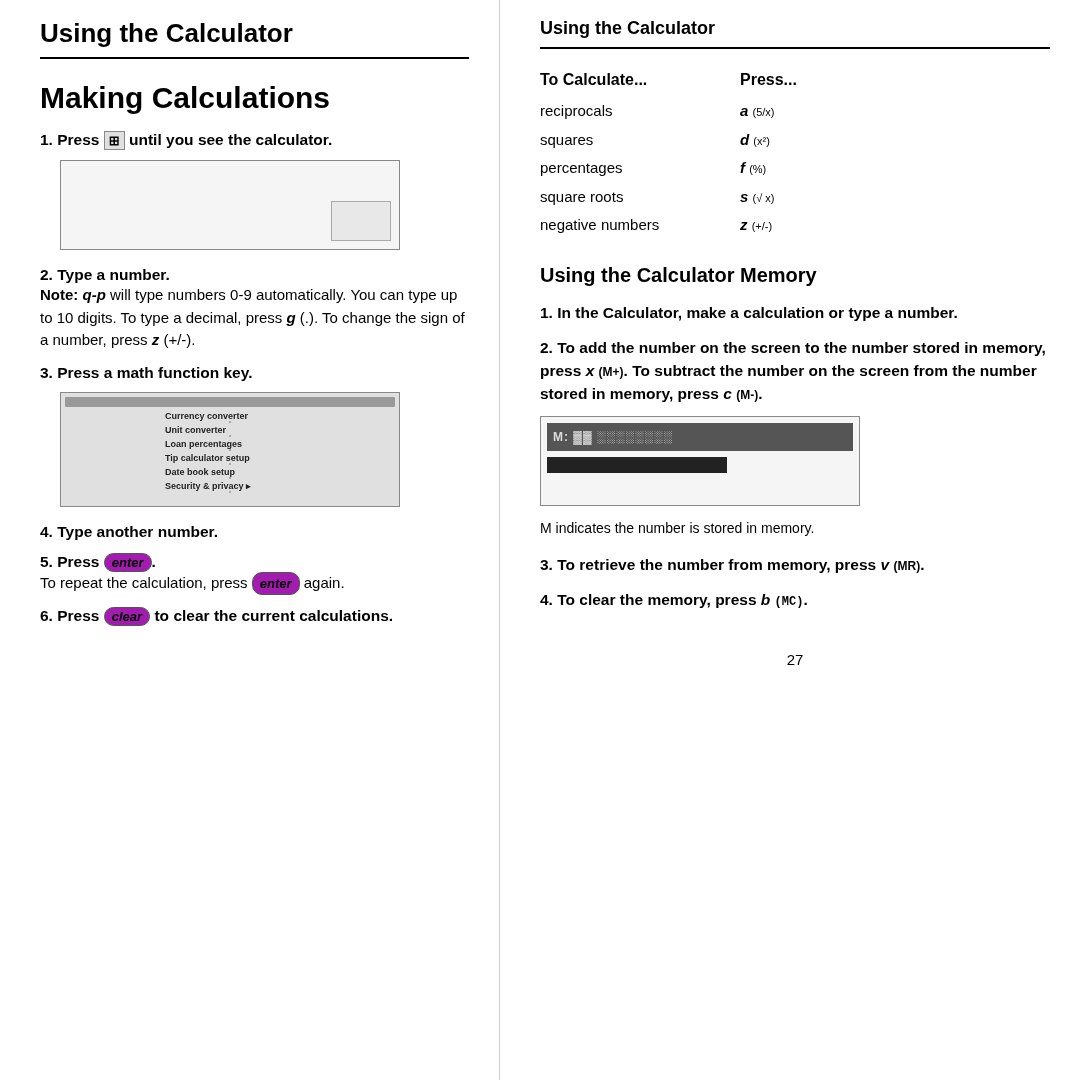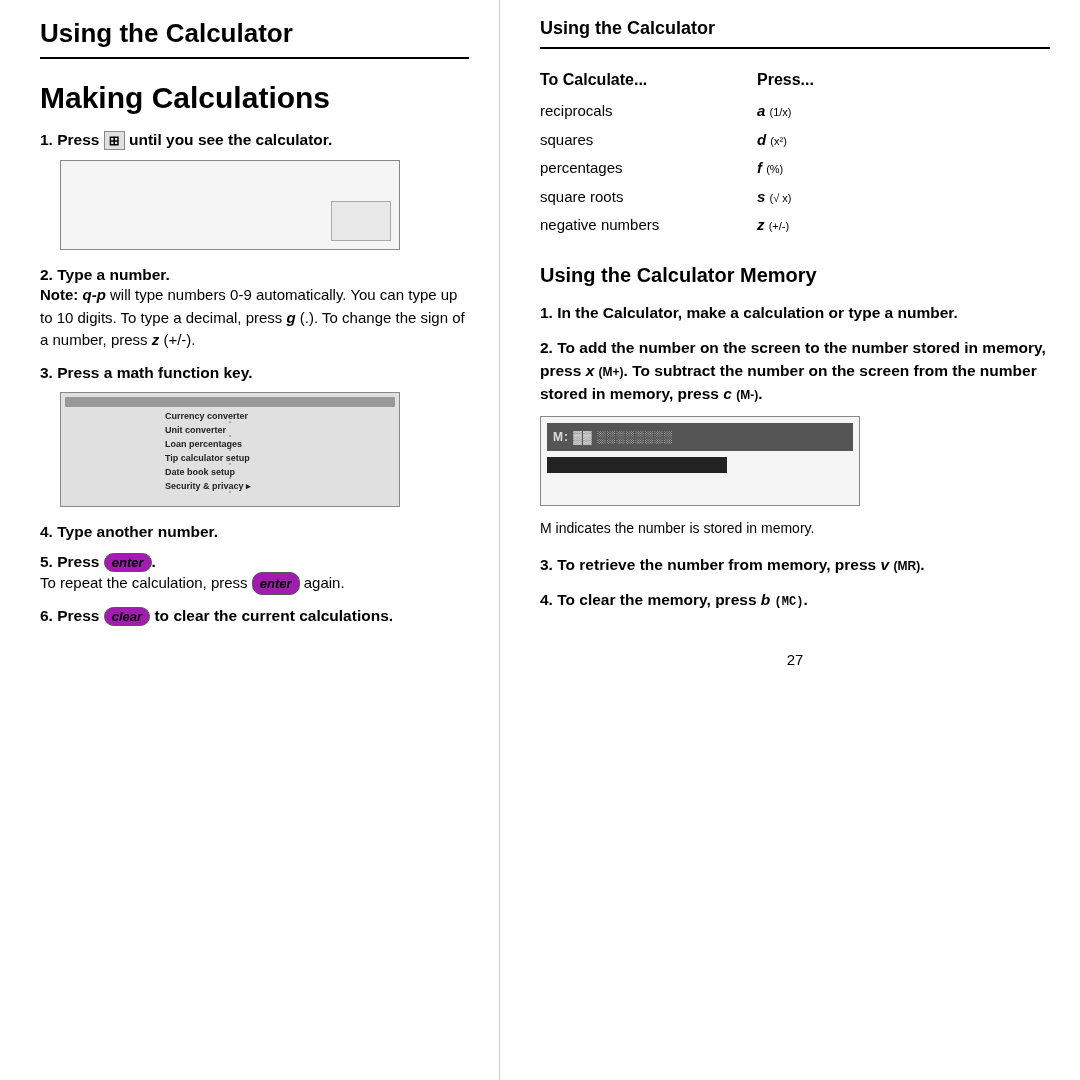--- a/index.html
+++ b/index.html
@@ -128,21 +128,21 @@
       border-bottom: 2.5px solid #000;
       margin-bottom: 22px;
     }
     .right-header-title {
       font-size: 18px;
       font-weight: 900;
       text-align: center;
     }
     .calc-table {
       display: flex;
-      gap: 57px;
+      gap: 40px;
       margin-bottom: 24px;
     }
     .calc-col-left {
       min-width: 160px;
     }
     .calc-col-right {
       min-width: 100px;
     }
     .col-header {
       font-weight: 900;
@@ -301,21 +301,21 @@
       <div class="calc-col-left">
         <div class="col-header">To Calculate...</div>
         <div class="calc-row">reciprocals</div>
         <div class="calc-row">squares</div>
         <div class="calc-row">percentages</div>
         <div class="calc-row">square roots</div>
         <div class="calc-row">negative numbers</div>
       </div>
       <div class="calc-col-right">
         <div class="col-header">Press...</div>
-        <div class="calc-row"><span class="press-val">a</span> <span class="press-sub">(1/x)</span></div>
+        <div class="calc-row"><span class="press-val">a</span> <span class="press-sub">(5/x)</span></div>
         <div class="calc-row"><span class="press-val">d</span> <span class="press-sub">(x²)</span></div>
         <div class="calc-row"><span class="press-val">f</span> <span class="press-sub">(%)</span></div>
         <div class="calc-row"><span class="press-val">s</span> <span class="press-sub">(√  x)</span></div>
         <div class="calc-row"><span class="press-val">z</span> <span class="press-sub">(+/-)</span></div>
       </div>
     </div>
 
     <div class="memory-title">Using the Calculator Memory</div>
 
     <div class="memory-step">

